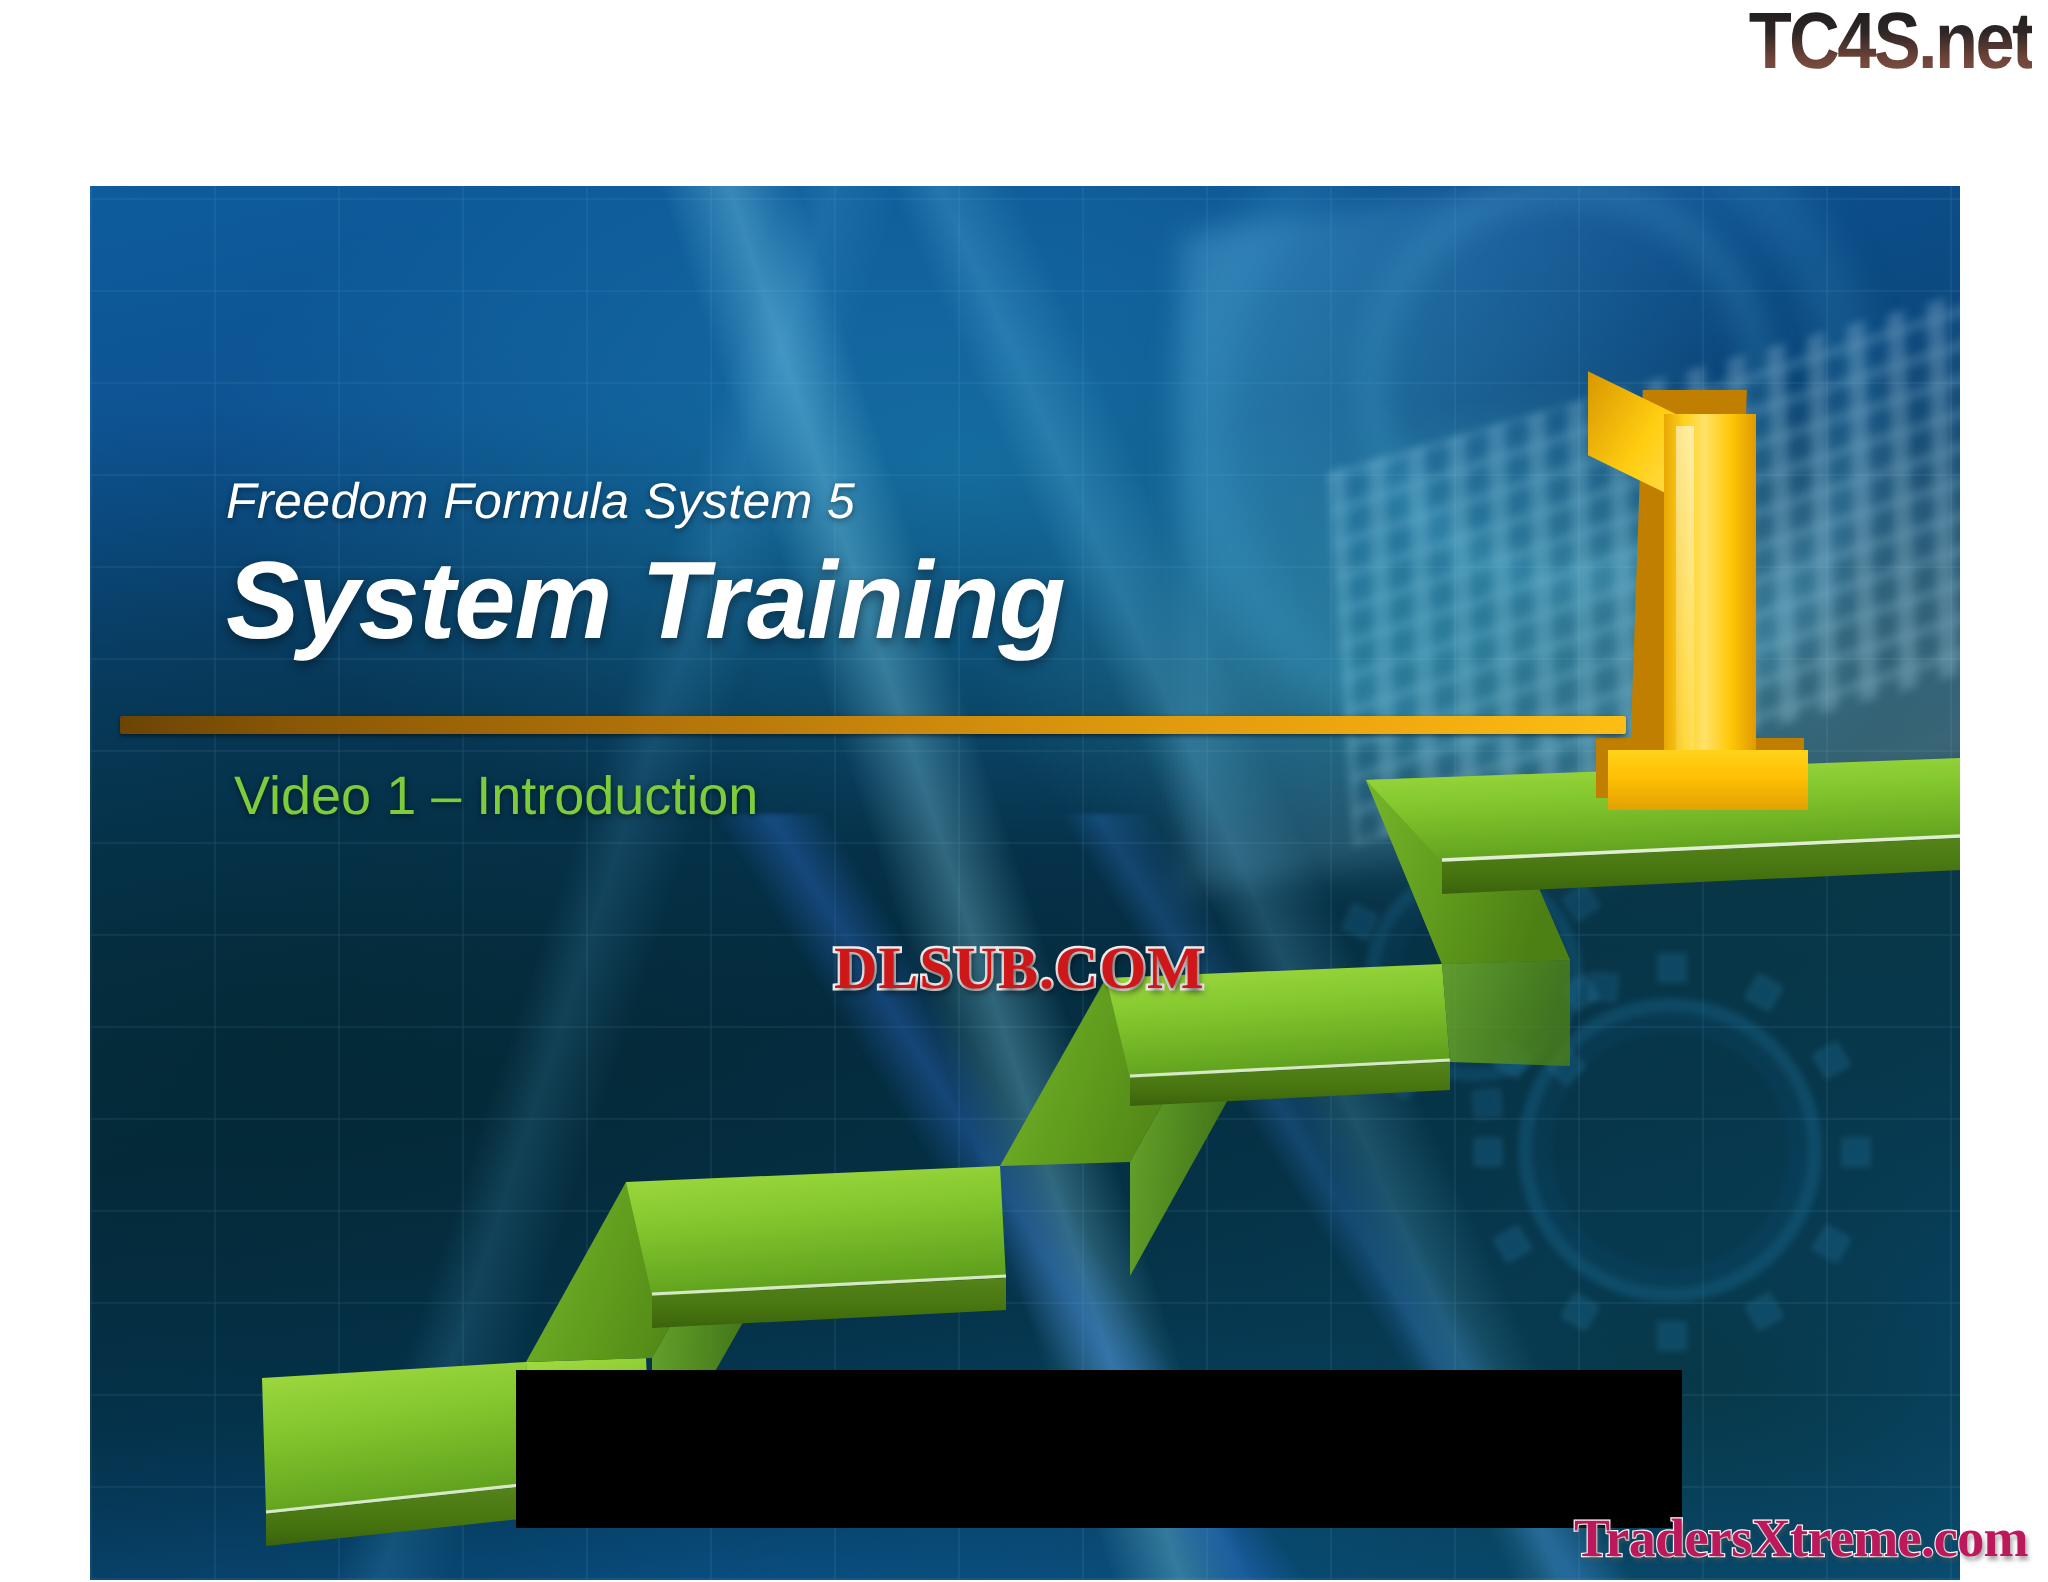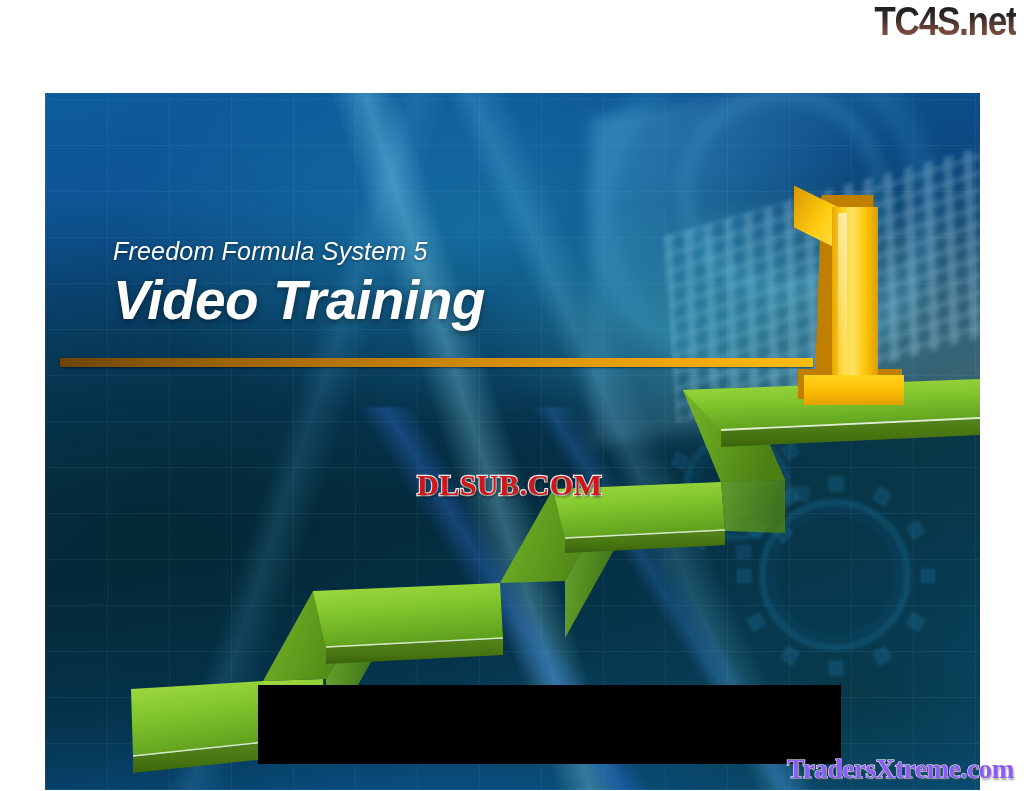--- a/index.html
+++ b/index.html
@@ -307,21 +307,21 @@
     text-shadow: none;
     line-height: 1.05;
   }
   #wm-traders {
     position: absolute;
     right: 10px;
     bottom: 6px;
     font-size: 27px;
     font-weight: bold;
     font-family: "Liberation Serif", serif;
-    color: #8b5cf6;
+    color: #be185d;
     letter-spacing: -.3px;
     -webkit-text-stroke: 1.2px #ffffff;
     paint-order: stroke fill;
     text-shadow: 1px 2px 2px rgba(90,90,90,.55);
   }
   #wm-dlsub {
     position: absolute;
     left: 372px;
     top: 375px;
     font-size: 30px;
@@ -434,25 +434,26 @@
     <div class="one-shadow"></div>
     <div class="one-base-shadow"></div>
     <div class="one-flag"></div>
     <div class="one-stem"></div>
     <div class="one-hl"></div>
     <div class="one-base"></div>
   </div>
 
   <div id="title-block">
     <div id="eyebrow">Freedom Formula System 5</div>
-    <div id="main-title">Video Training</div>
+    <div id="main-title">System Training</div>
   </div>
 
   <div id="divider"></div>
 
+  <div id="subtitle">Video 1 – Introduction</div>
 
   <div id="redaction-bar"></div>
 
   <div id="wm-dlsub">DLSUB.COM</div>
 
 </div>
 
 <div id="wm-tc4s">TC4S.net</div>
 <div id="wm-traders">TradersXtreme.com</div>
 

